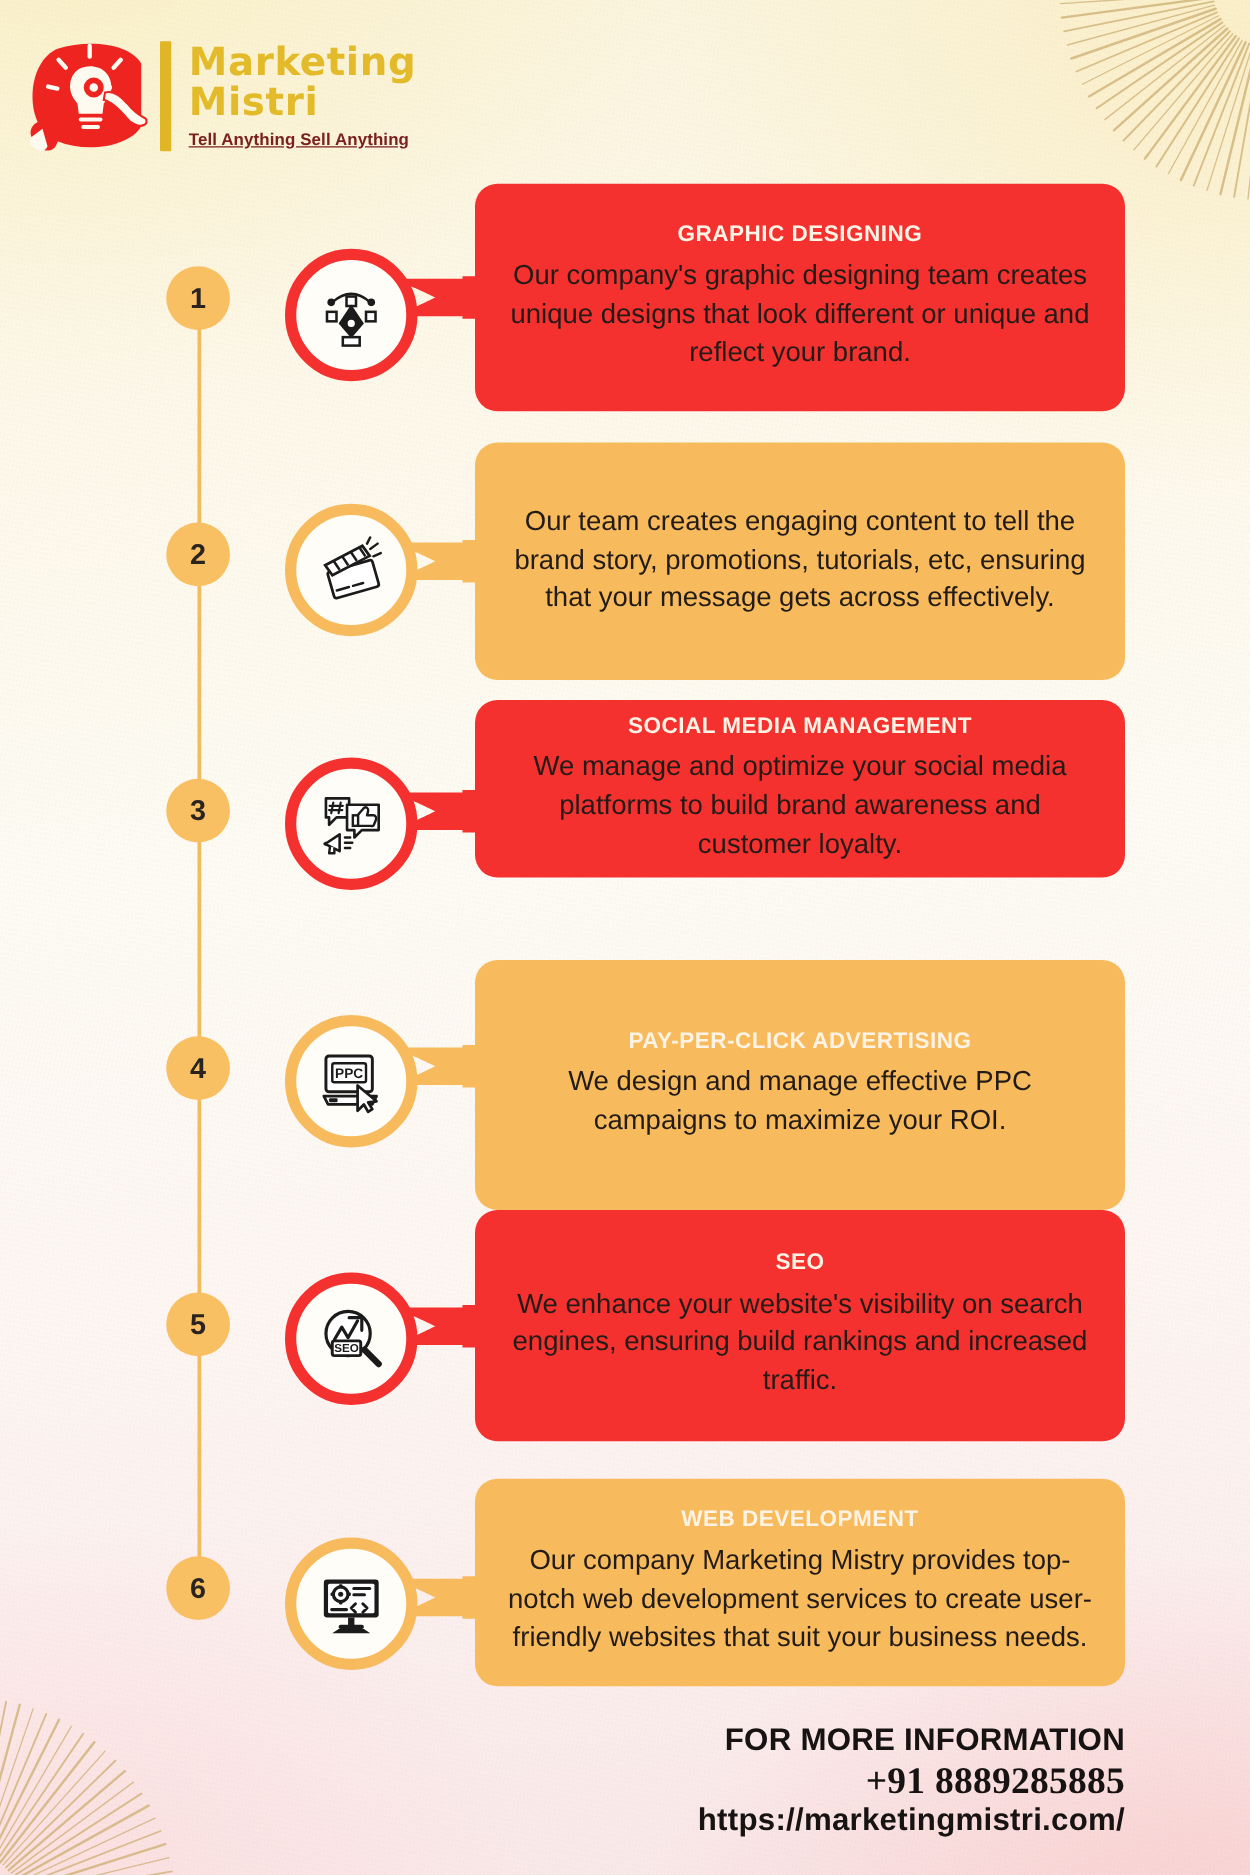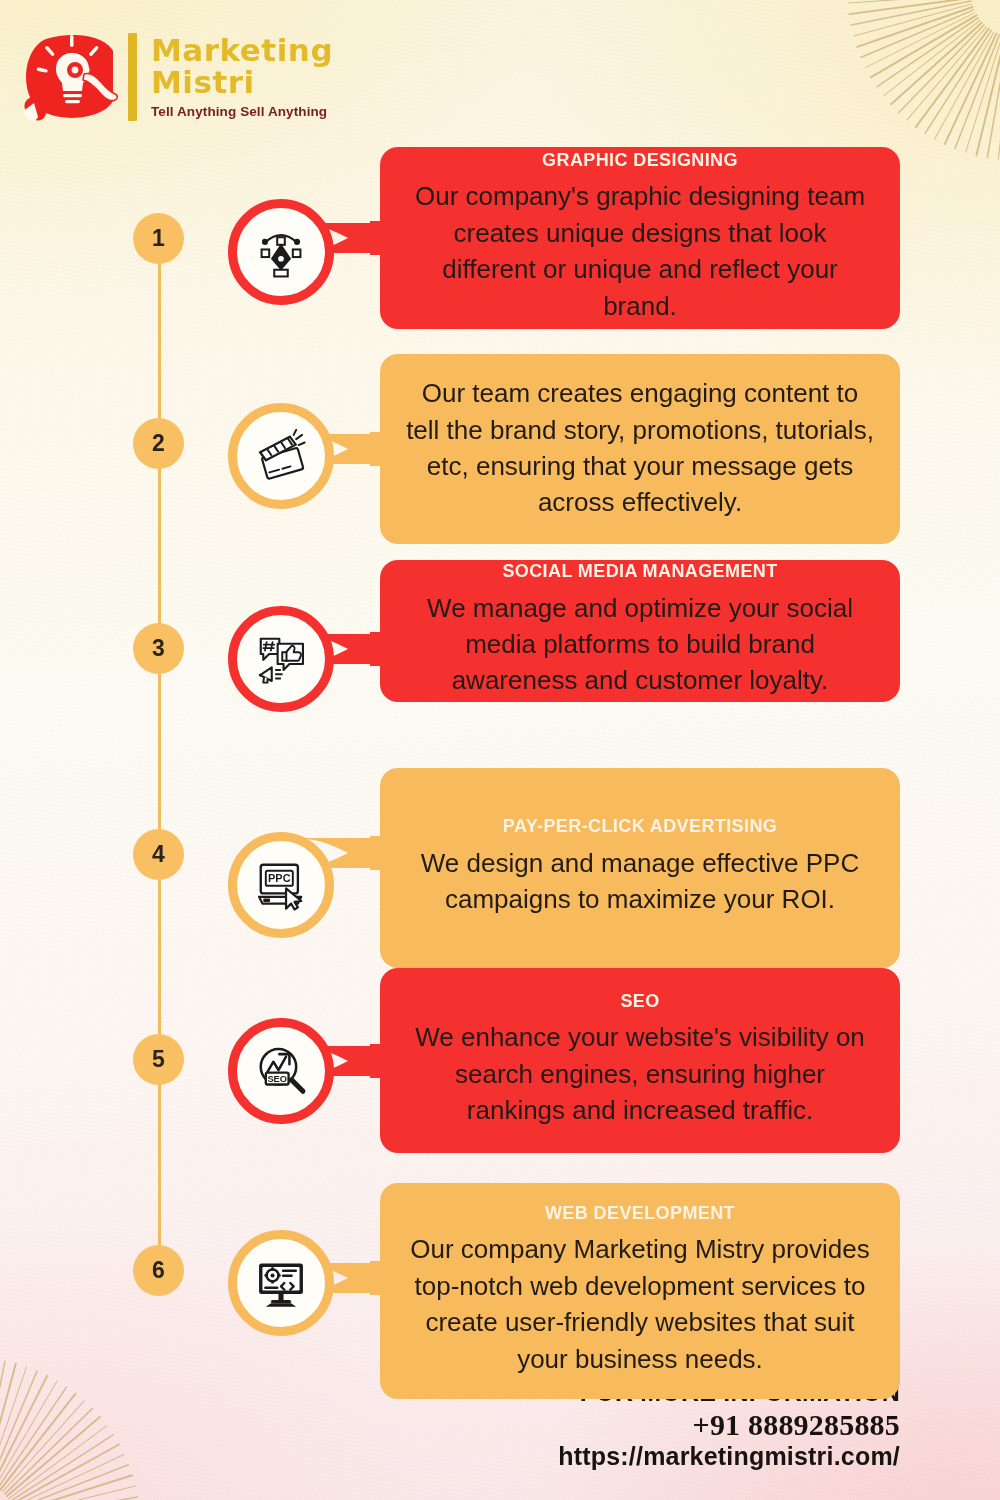--- a/index.html
+++ b/index.html
@@ -66,20 +66,21 @@
     letter-spacing: .5px;
   }
   #logo-name .l2 { display: block; }
   #logo-tagline {
     font-family: "Liberation Sans", sans-serif;
     font-weight: 700;
     font-size: 13.5px;
     color: #7a2020;
     margin-top: 5px;
     letter-spacing: .1px;
+    text-decoration: underline;
   }
 
   
   #rail {
     position: absolute;
     left: 158px;
     top: 238px;
     width: 2.5px;
     height: 1035px;
     background: #efbc5e;
@@ -153,21 +154,21 @@
     font-size: 18px;
     letter-spacing: .4px;
     color: #fdf3e4;
     margin-bottom: 8px;
     line-height: 1.14;
   }
   .card-body {
     text-align: center;
     font-family: "Liberation Sans", sans-serif;
     font-weight: 400;
-    font-size: 26px;
+    font-size: 22px;
     line-height: 1.40;
     color: #231b18;
   }
 
   
   #footer {
     position: absolute;
     left: 380px;
     top: 1378px;
     width: 520px;
@@ -433,21 +434,21 @@
     </div>
 
     <div class="neck" style="top:822px">
           <svg viewBox="0 0 96 62" preserveAspectRatio="none">
     <path d="M0 16 C22 18, 34 24, 46 30 C58 36, 74 40, 96 40 L96 16 Z" fill="#f7bb5d"></path>
     <path d="M0 46 C22 44, 34 38, 46 32 C58 26, 74 22, 96 22 L96 46 Z" fill="#f7bb5d"></path>
     <rect x="70" y="14" width="26" height="34" fill="#f7bb5d"></rect>
   </svg>
         </div>
 
-    <div class="icon-bubble orange" style="top:832px">
+    <div class="icon-bubble orange" style="top:812px">
       <span>
             <svg viewBox="0 0 64 64">
         <rect x="8" y="8" width="44" height="34" rx="3" fill="#fff" stroke="#1b1b1b" stroke-width="2.8"></rect>
         <rect x="14" y="15" width="32" height="18" rx="2" fill="#fff" stroke="#1b1b1b" stroke-width="2.3"></rect>
         <text x="30" y="29" font-family="'Liberation Sans',sans-serif" font-size="13" font-weight="700" fill="#1b1b1b" text-anchor="middle">PPC</text>
         <path d="M6 46 H56 L52 54 H10 Z" fill="#fff" stroke="#1b1b1b" stroke-width="2.6" stroke-linejoin="round"></path>
         <rect x="11" y="48" width="8" height="4" rx="1" fill="#1b1b1b"></rect>
         <path d="M38 36 L38 60 L44 54 L48 61 L52 58.5 L48 52 L56 51 Z" fill="#fff" stroke="#1b1b1b" stroke-width="2.6" stroke-linejoin="round"></path>
       </svg>
           </span>
@@ -479,21 +480,21 @@
         <path d="M30 12 H42 V24" fill="none" stroke="#1b1b1b" stroke-width="3" stroke-linecap="round" stroke-linejoin="round"></path>
         <path d="M44.5 42.5 L58 56" stroke="#1b1b1b" stroke-width="6" stroke-linecap="round"></path>
         <rect x="14" y="34" width="27" height="14" rx="2" fill="#fff" stroke="#1b1b1b" stroke-width="2.8"></rect>
         <text x="27.5" y="45" font-family="'Liberation Sans',sans-serif" font-size="11" font-weight="700" fill="#1b1b1b" text-anchor="middle">SEO</text>
       </svg>
           </span>
     </div>
 
     <div class="card red" style="top:968px;height:185px">
       <div class="card-title">SEO</div>
-      <div class="card-body">We enhance your website's visibility on search engines, ensuring higher rankings and increased traffic.</div>
+      <div class="card-body">We enhance your website's visibility on search engines, ensuring build rankings and increased traffic.</div>
     </div>
   </div>
       <div class="step" style="top: 0px;">
     <div class="num-badge" style="top:1245px">
       <span>6</span>
     </div>
 
     <div class="neck" style="top:1247px">
           <svg viewBox="0 0 96 62" preserveAspectRatio="none">
     <path d="M0 16 C22 18, 34 24, 46 30 C58 36, 74 40, 96 40 L96 16 Z" fill="#f7bb5d"></path>
@@ -519,21 +520,21 @@
         <rect x="33" y="22" width="13" height="3" rx="1.5" fill="#1b1b1b"></rect>
         <path d="M36 32 L32 36 L36 40 M43 32 L47 36 L43 40" fill="none" stroke="#1b1b1b" stroke-width="2.8" stroke-linecap="round" stroke-linejoin="round"></path>
         <rect x="12" y="36" width="17" height="3" rx="1.5" fill="#1b1b1b"></rect>
         <rect x="29" y="45" width="6" height="8" fill="#1b1b1b"></rect>
         <rect x="20" y="52" width="24" height="4" rx="2" fill="#1b1b1b"></rect>
         <path d="M20 56 L14 60 H50 L44 56 Z" fill="#1b1b1b"></path>
       </svg>
           </span>
     </div>
 
-    <div class="card orange" style="top:1183px;height:216px">
+    <div class="card orange" style="top:1183px;height:166px">
       <div class="card-title">WEB DEVELOPMENT</div>
       <div class="card-body">Our company Marketing Mistry provides top-notch web development services to create user-friendly websites that suit your business needs.</div>
     </div>
   </div>
     </div>
 
   <div id="footer">
     <div id="footer-headline">FOR MORE INFORMATION</div>
     <div id="footer-phone">+91 8889285885</div>
     <div id="footer-url">https://marketingmistri.com/</div>

